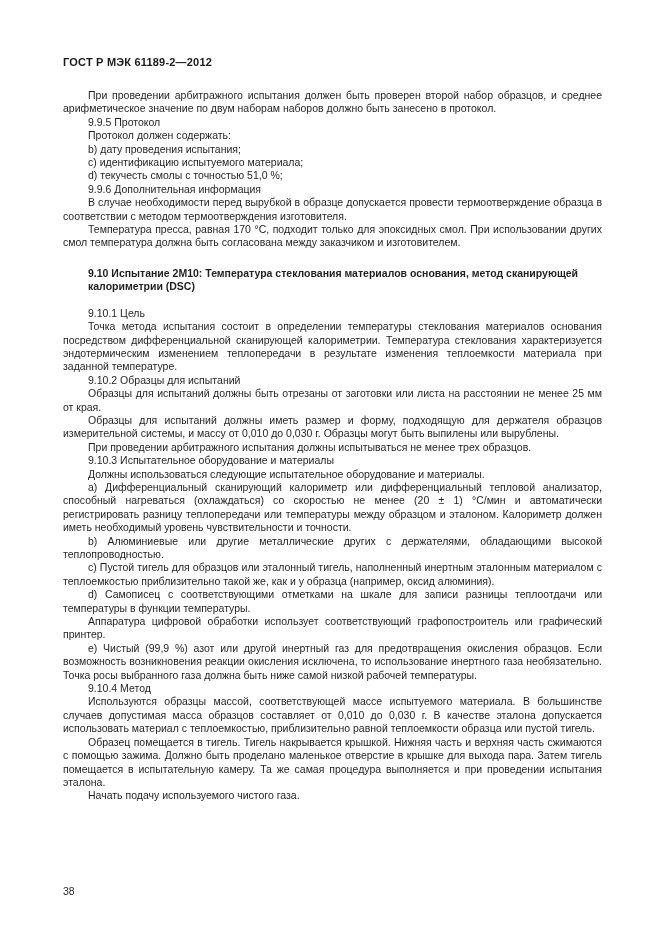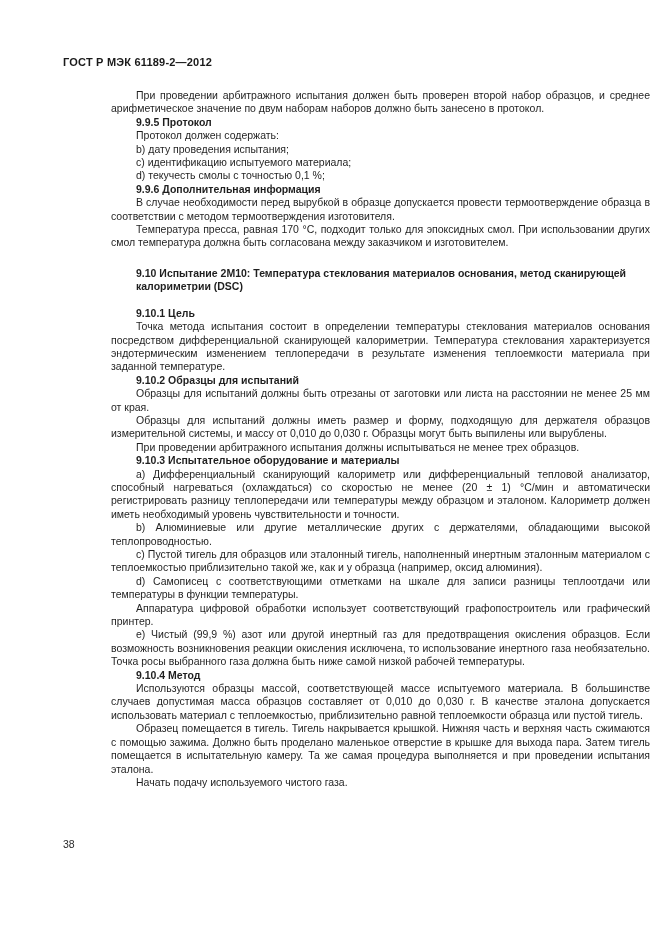--- a/index.html
+++ b/index.html
@@ -28,71 +28,71 @@
   }
   .content {
     position: absolute;
     left: 63px;
     top: 89px;
     width: 539px;
     font-size: 10.5px;
     line-height: 13.4px;
     text-align: justify;
     hyphens: auto;
-    margin-left: 48px;
     -webkit-hyphens: auto;
   }
   .para {
     margin: 0;
     text-indent: 25px;
   }
   .subhead {
     margin: 0;
     text-indent: 25px;
-    font-weight: bold;
+    font-weight: normal;
     text-align: left;
   }
   .sectionhead {
     margin: 17px 0 13px 0;
     padding-left: 25px;
     font-weight: bold;
     text-align: left;
   }
   .page-number {
     position: absolute;
     left: 63px;
-    top: 838px;
+    top: 885px;
     font-size: 10.5px;
     color: #2a2a2a;
   }
 </style>
 </head>
 <body>
 
 <div class="page">
   <div class="doc-header">ГОСТ Р МЭК 61189-2—2012</div>
 
   <div class="content">
     <p class="para">При проведении арбитражного испытания должен быть проверен второй набор образцов, и среднее арифметическое значение по двум наборам наборов должно быть занесено в протокол.</p>
     <p class="subhead">9.9.5 Протокол</p>
     <p class="para">Протокол должен содержать:</p>
     <p class="para">b) дату проведения испытания;</p>
     <p class="para">c) идентификацию испытуемого материала;</p>
-    <p class="para">d) текучесть смолы с точностью 0,1 %;</p>
+    <p class="para">d) текучесть смолы с точностью 51,0 %;</p>
     <p class="subhead">9.9.6 Дополнительная информация</p>
     <p class="para">В случае необходимости перед вырубкой в образце допускается провести термоотверждение образца в соответствии с методом термоотверждения изготовителя.</p>
     <p class="para">Температура пресса, равная 170 °С, подходит только для эпоксидных смол. При использовании других смол температура должна быть согласована между заказчиком и изготовителем.</p>
     <p class="sectionhead">9.10 Испытание 2М10: Температура стеклования материалов основания, метод сканирующей калориметрии (DSC)</p>
     <p class="subhead">9.10.1 Цель</p>
     <p class="para">Точка метода испытания состоит в определении температуры стеклования материалов основания посредством дифференциальной сканирующей калориметрии. Температура стеклования характеризуется эндотермическим изменением теплопередачи в результате изменения теплоемкости материала при заданной температуре.</p>
     <p class="subhead">9.10.2 Образцы для испытаний</p>
     <p class="para">Образцы для испытаний должны быть отрезаны от заготовки или листа на расстоянии не менее 25 мм от края.</p>
     <p class="para">Образцы для испытаний должны иметь размер и форму, подходящую для держателя образцов измерительной системы, и массу от 0,010 до 0,030 г. Образцы могут быть выпилены или вырублены.</p>
     <p class="para">При проведении арбитражного испытания должны испытываться не менее трех образцов.</p>
     <p class="subhead">9.10.3 Испытательное оборудование и материалы</p>
+    <p class="para">Должны использоваться следующие испытательное оборудование и материалы.</p>
     <p class="para">a) Дифференциальный сканирующий калориметр или дифференциальный тепловой анализатор, способный нагреваться (охлаждаться) со скоростью не менее (20 ± 1) °С/мин и автоматически регистрировать разницу теплопередачи или температуры между образцом и эталоном. Калориметр должен иметь необходимый уровень чувствительности и точности.</p>
     <p class="para">b) Алюминиевые или другие металлические других с держателями, обладающими высокой теплопроводностью.</p>
     <p class="para">c) Пустой тигель для образцов или эталонный тигель, наполненный инертным эталонным материалом с теплоемкостью приблизительно такой же, как и у образца (например, оксид алюминия).</p>
     <p class="para">d) Самописец с соответствующими отметками на шкале для записи разницы теплоотдачи или температуры в функции температуры.</p>
     <p class="para">Аппаратура цифровой обработки использует соответствующий графопостроитель или графический принтер.</p>
     <p class="para">e) Чистый (99,9 %) азот или другой инертный газ для предотвращения окисления образцов. Если возможность возникновения реакции окисления исключена, то использование инертного газа необязательно. Точка росы выбранного газа должна быть ниже самой низкой рабочей температуры.</p>
     <p class="subhead">9.10.4 Метод</p>
     <p class="para">Используются образцы массой, соответствующей массе испытуемого материала. В большинстве случаев допустимая масса образцов составляет от 0,010 до 0,030 г. В качестве эталона допускается использовать материал с теплоемкостью, приблизительно равной теплоемкости образца или пустой тигель.</p>
     <p class="para">Образец помещается в тигель. Тигель накрывается крышкой. Нижняя часть и верхняя часть сжимаются с помощью зажима. Должно быть проделано маленькое отверстие в крышке для выхода пара. Затем тигель помещается в испытательную камеру. Та же самая процедура выполняется и при проведении испытания эталона.</p>
     <p class="para">Начать подачу используемого чистого газа.</p>

